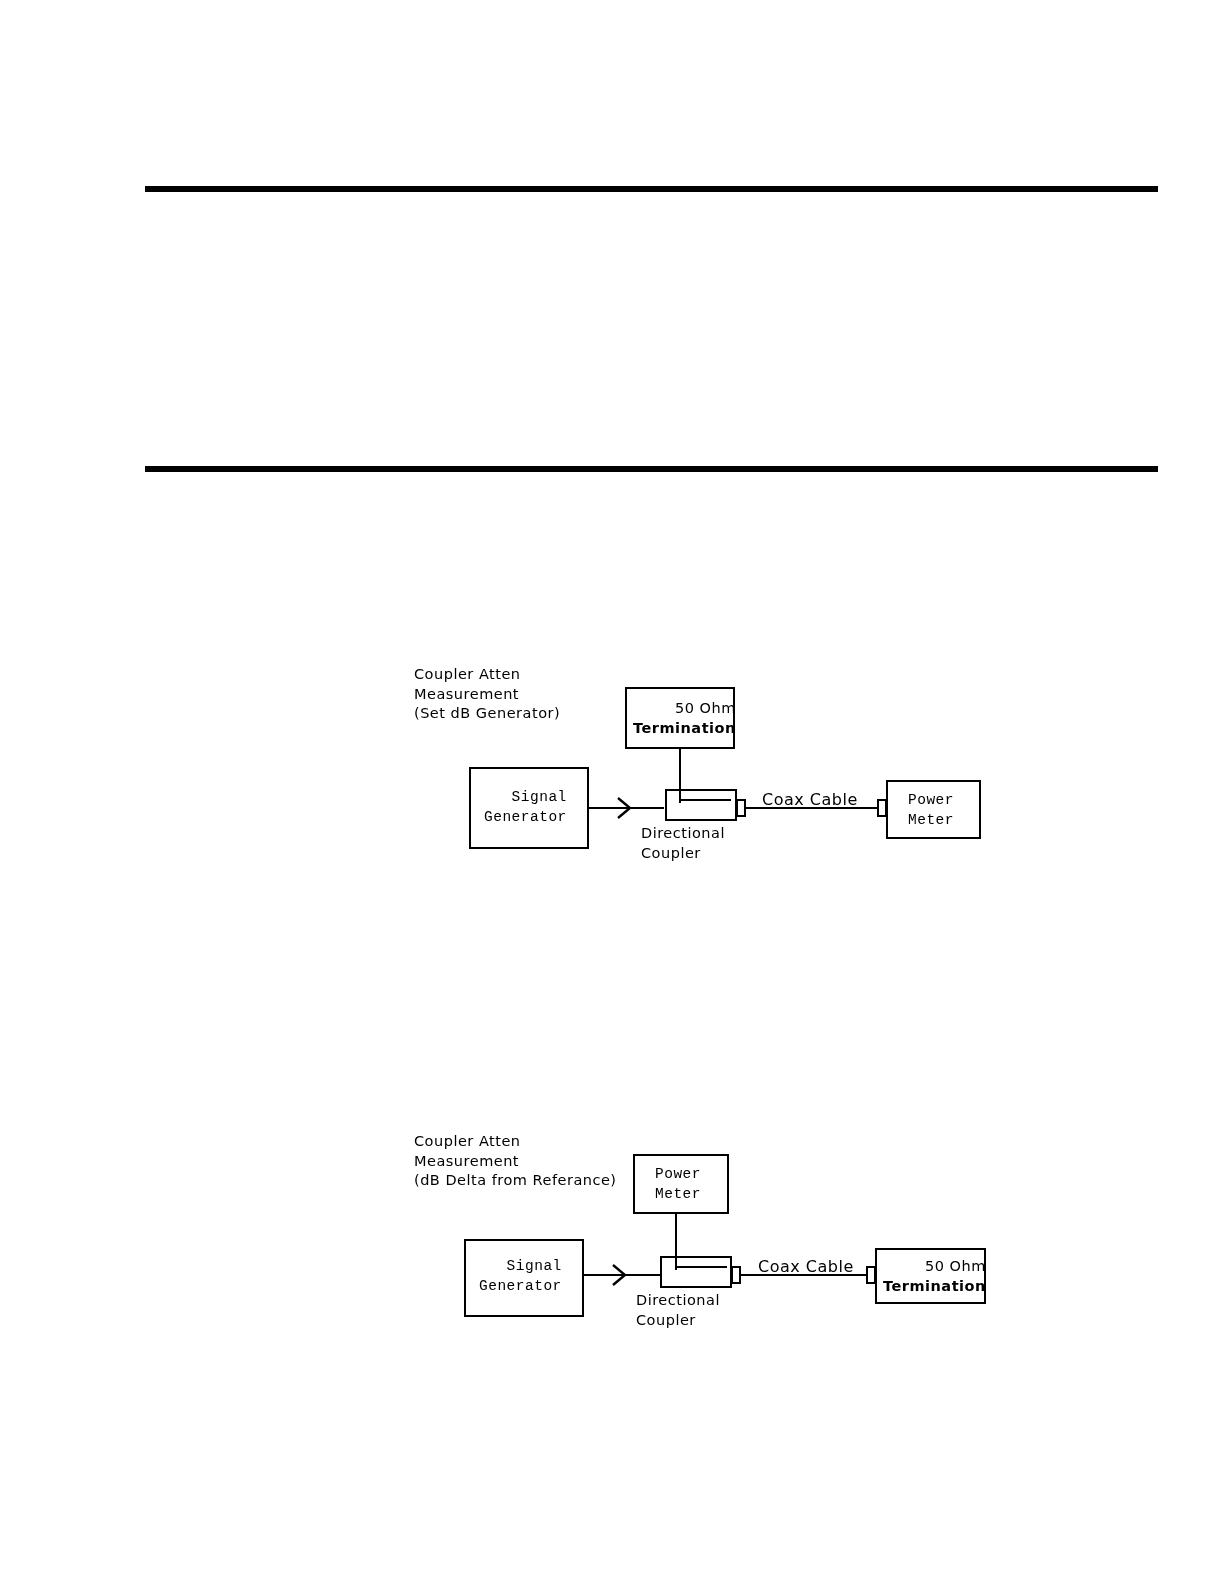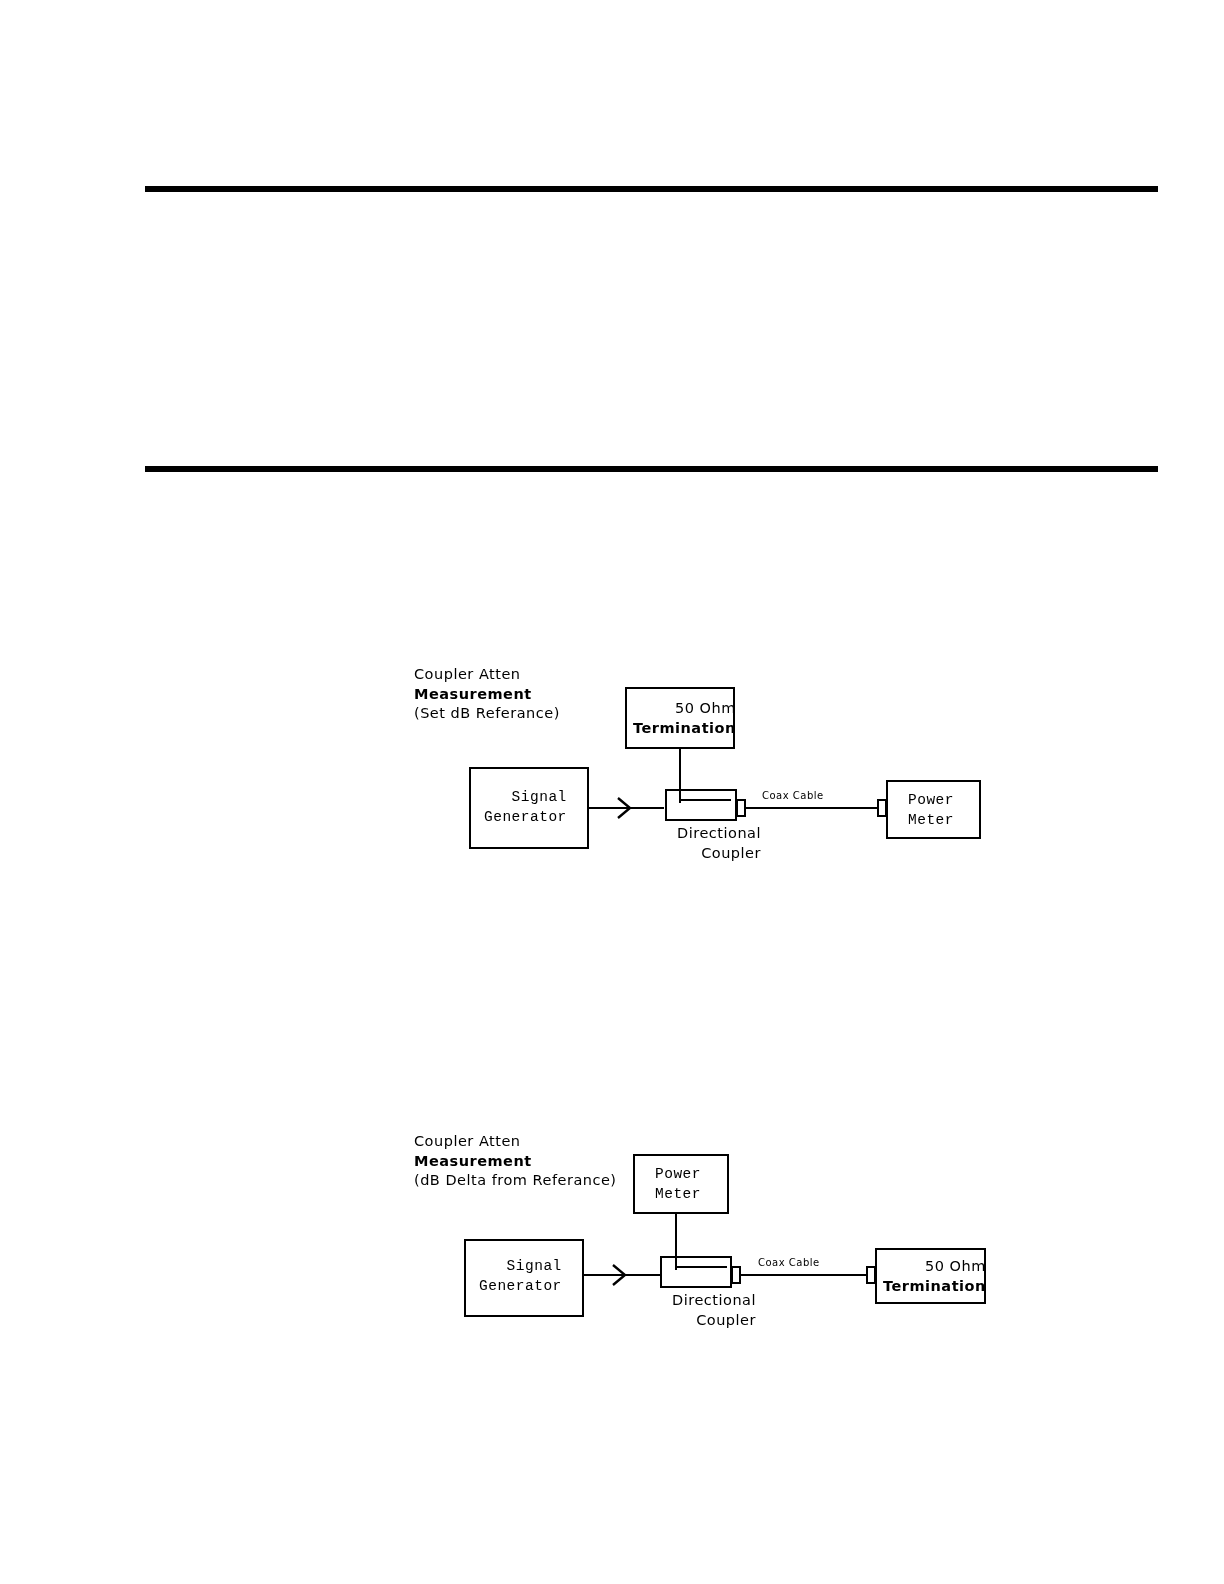--- a/index.html
+++ b/index.html
@@ -55,21 +55,21 @@
   .caption {
     position: absolute;
     font-family: "DejaVu Sans", sans-serif;
     font-size: 14.5px;
     line-height: 19.5px;
     letter-spacing: 0.5px;
     white-space: nowrap;
     color: #000000;
   }
   .caption .ln { display: block; }
-  .caption .ln.bold { font-weight: bold; }
+  .caption .ln.bold { font-weight: normal; }
 
   
   .boxtext {
     position: absolute;
     text-align: right;
     font-size: 14.5px;
     line-height: 20px;
     letter-spacing: 0.5px;
     white-space: nowrap;
   }
@@ -78,28 +78,28 @@
 
   .boxtext.plain .l1,
   .boxtext.plain .l2 { font-weight: normal; font-family: Liberation Mono, monospace; }
 
   
   .undercap {
     position: absolute;
     font-size: 14.5px;
     line-height: 20px;
     letter-spacing: 0.5px;
-    text-align: right;
+    text-align: left;
     white-space: nowrap;
   }
   .undercap span { display: block; }
 
   .inline-label {
     position: absolute;
-    font-size: 10px;
+    font-size: 16px;
     letter-spacing: 0.5px;
     white-space: nowrap;
     text-align: center;
   }
 </style>
 </head>
 <body>
 
 <div class="page">
 
@@ -137,21 +137,21 @@
       </g>
 
       <g fill="none" stroke="#000000" stroke-width="2.4" stroke-linecap="butt">
         <polyline points="578,158 590,168 578,178"></polyline>
       </g>
     </svg>
 
     <div class="caption" style="left:374px; top:25px;">
       <span class="ln">Coupler Atten</span>
       <span class="ln bold">Measurement</span>
-      <span class="ln">(Set dB Referance)</span>
+      <span class="ln">(Set dB Generator)</span>
     </div>
 
     <div class="boxtext" style="left:593px; top:58px;">
       <span class="l1">50 Ohm</span>
       <span class="l2">Termination</span>
     </div>
 
     <div class="boxtext plain" style="left:444px; top:147px;">
       <span class="l1">Signal</span>
       <span class="l2">Generator</span>

